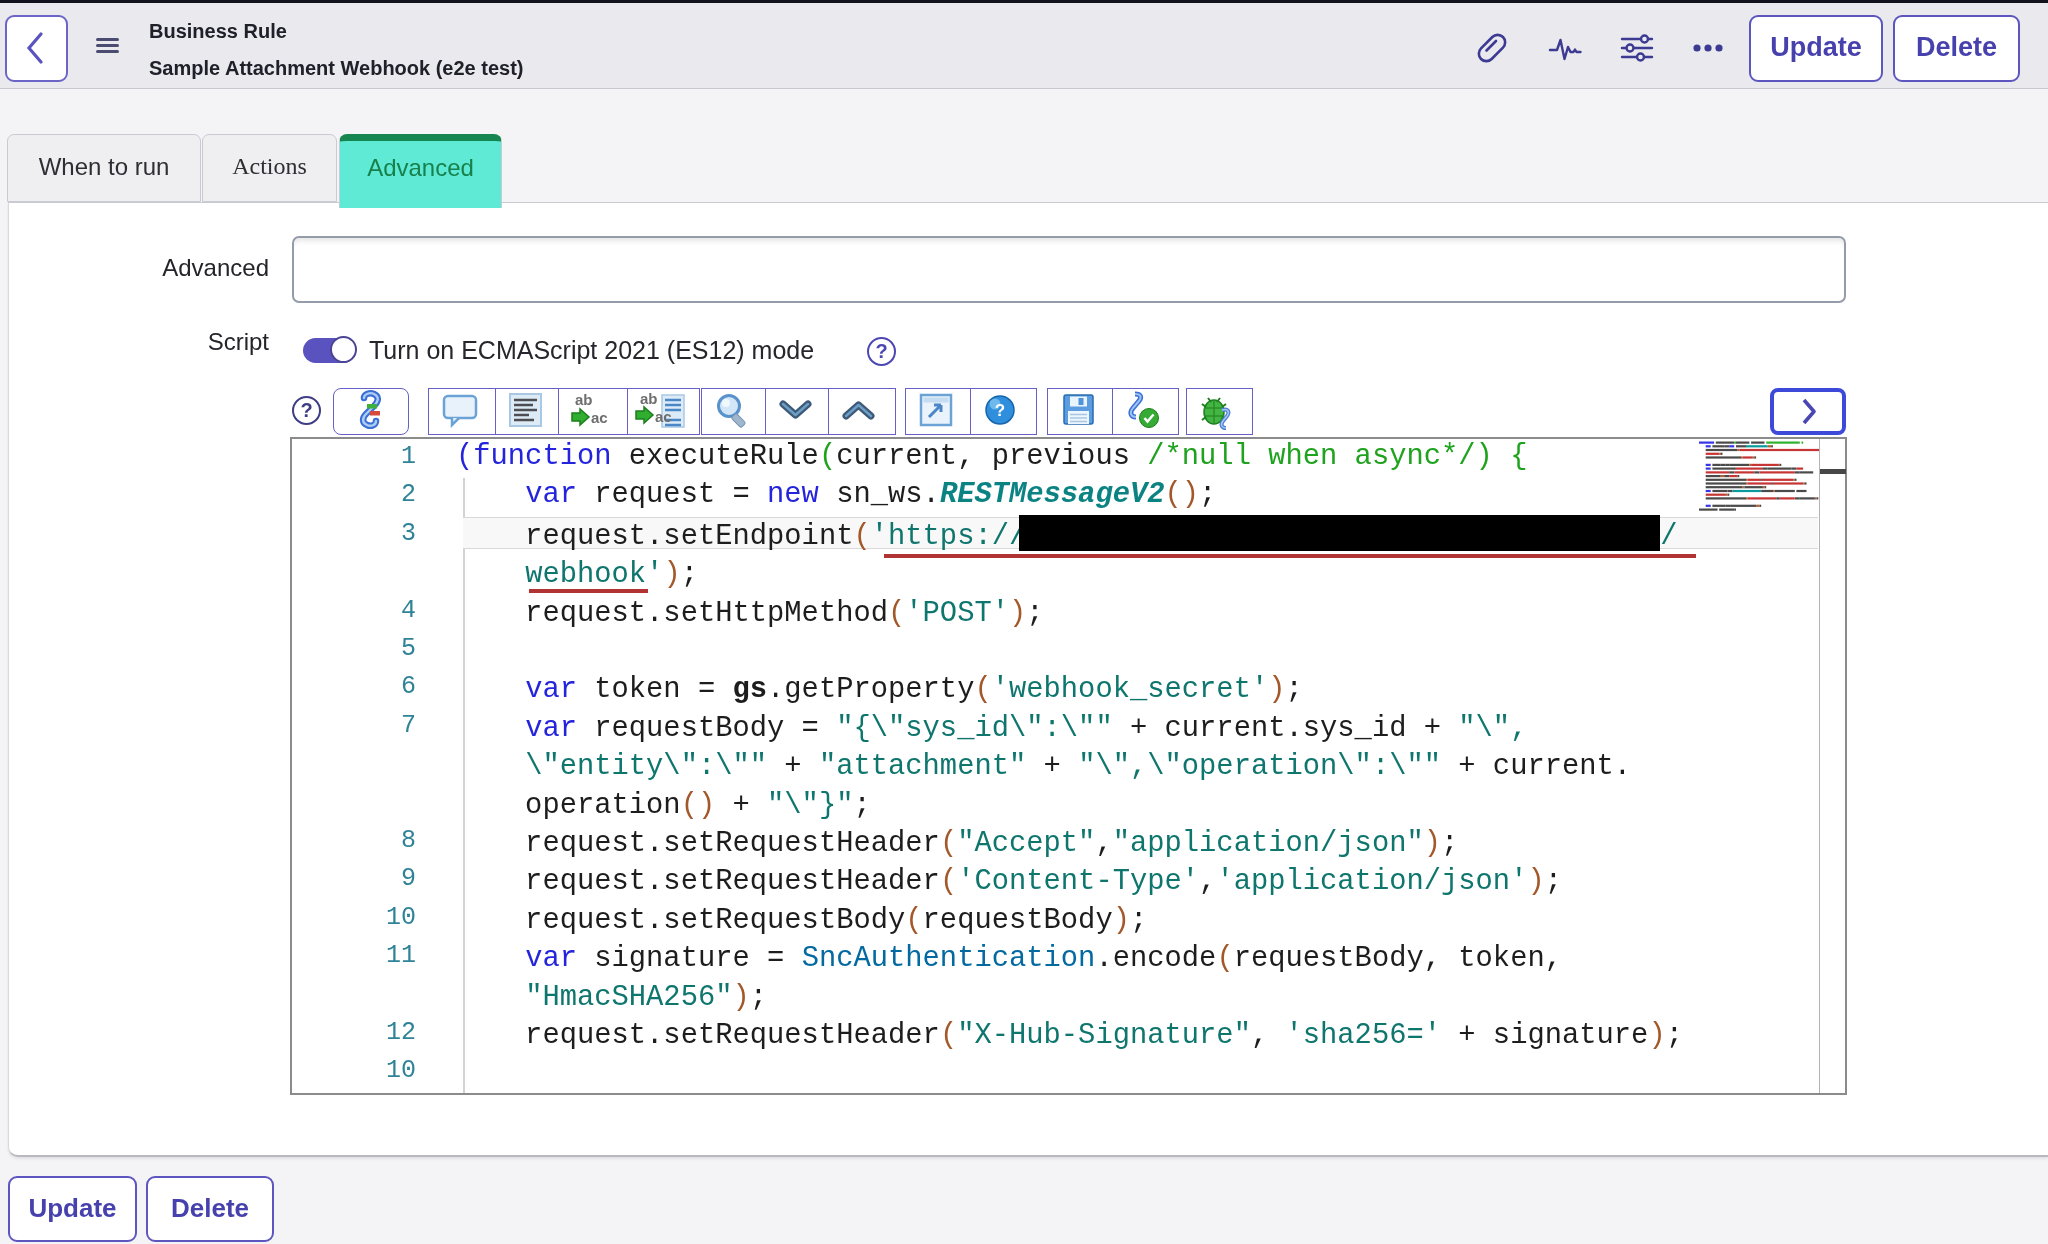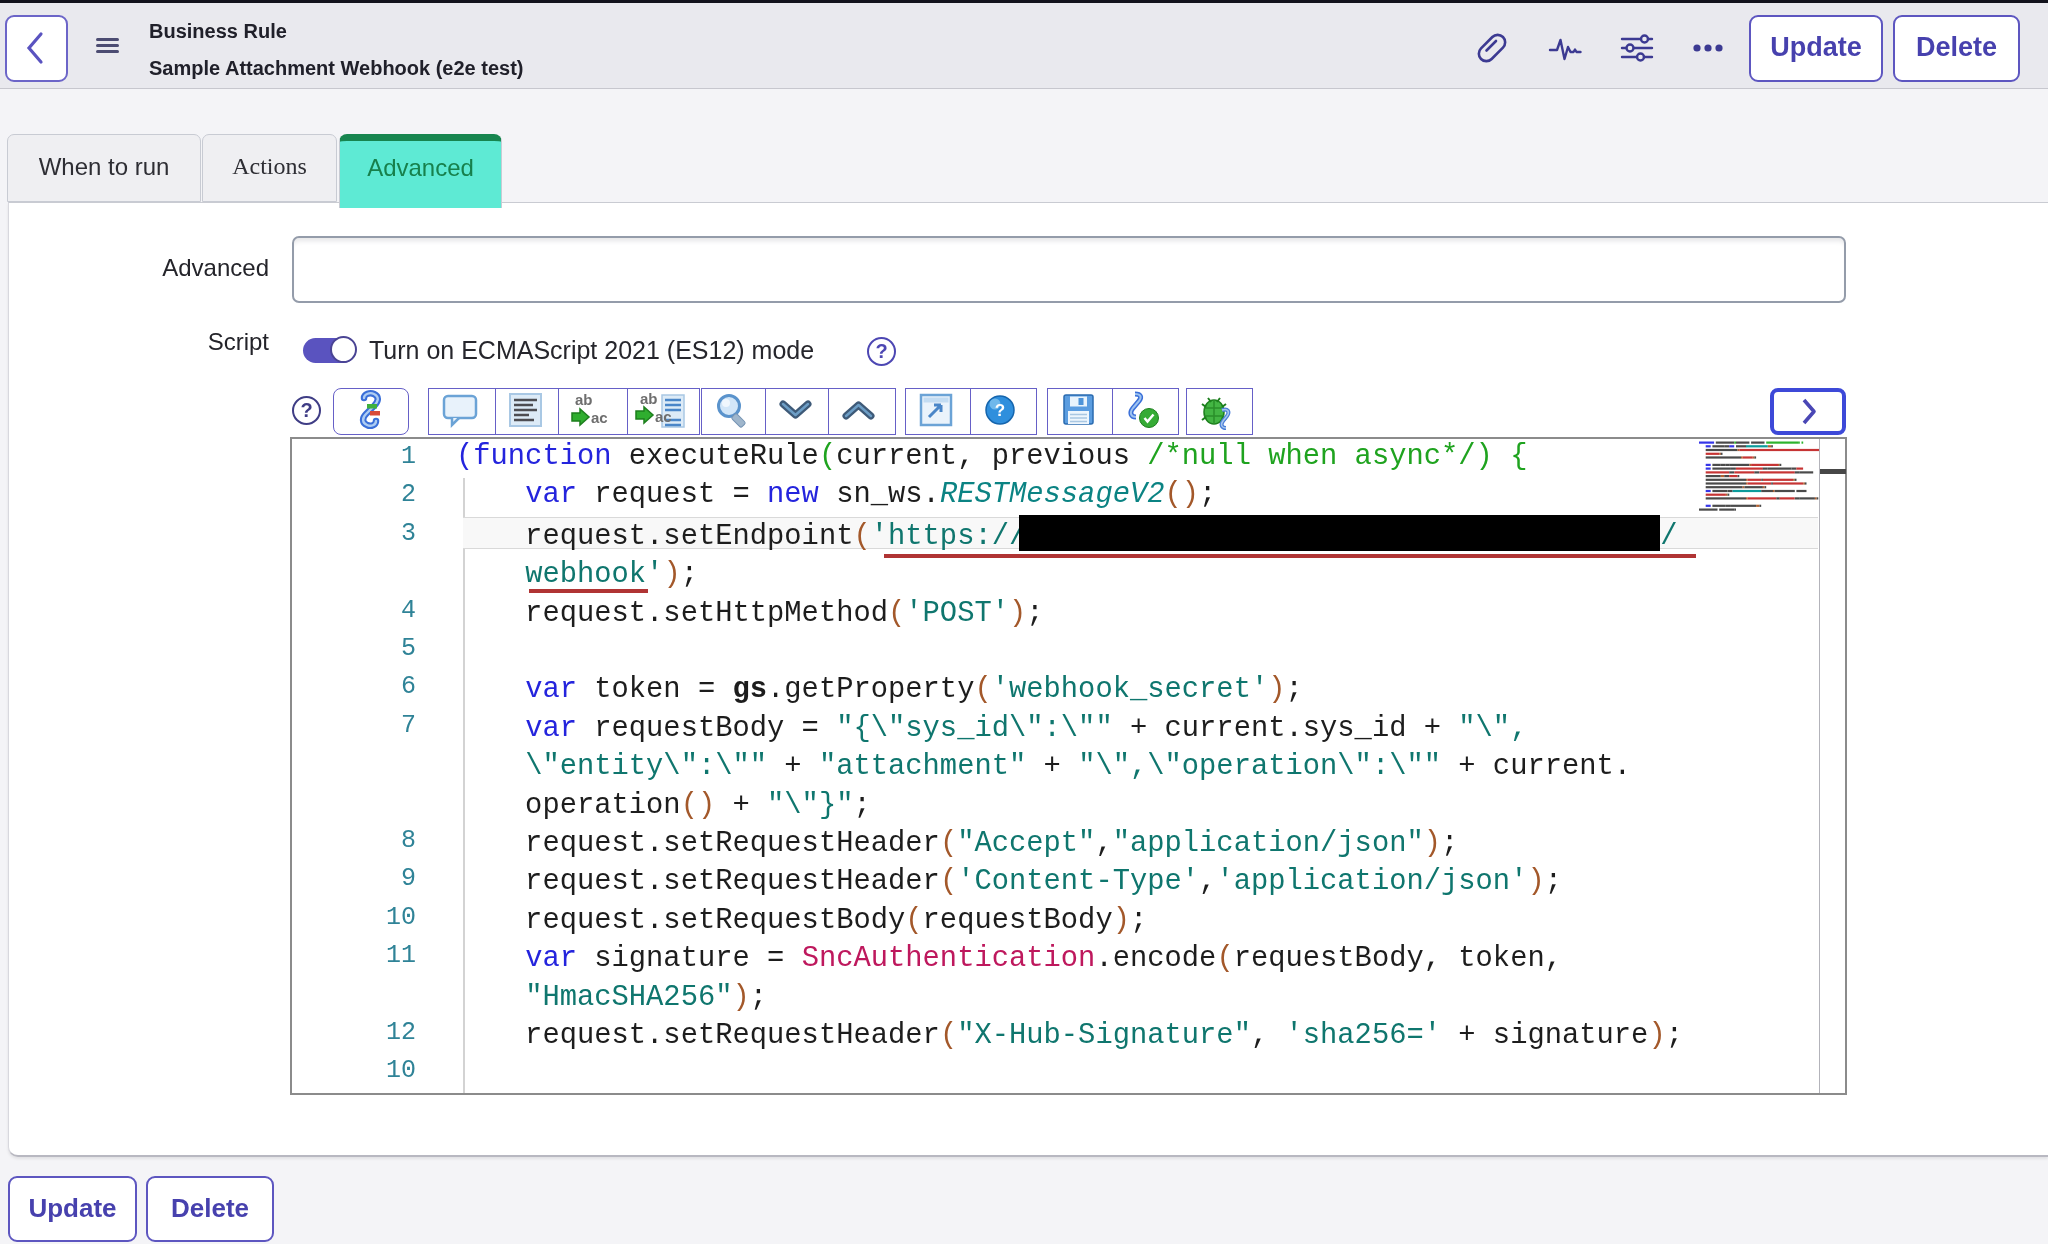--- a/index.html
+++ b/index.html
@@ -41,22 +41,22 @@
   .editor { position:absolute; left:290px; top:437px; width:1557px; height:658px; background:#fff; border:2px solid #8b8b8b; }
   .gutter { position:absolute; left:0px; top:-1px; width:124px; }
   .gutter div { height:38.4px; font-family:"Liberation Mono", monospace; font-size:25px; color:#2f8397; text-align:right; line-height:38.4px; }
   .indentguide { position:absolute; left:171px; top:39px; width:2px; height:615px; background:#d3d3d3; }
   .activeline { position:absolute; left:171px; top:78px; width:1355px; height:32px; background:#f8f8f8; border-top:1.5px solid #d9d9d9; border-bottom:1.5px solid #d9d9d9; }
   .code { position:absolute; left:164px; top:-1px; font-family:"Liberation Mono", monospace; font-size:28.8px; line-height:38.4px; white-space:pre; color:#1d1d1d; }
   .code .kw { color:#2424dd; }
   .code .st { color:#0f766e; }
   .code .sn { color:#a3582a; }
   .code .gr { color:#1fa31f; }
-  .code .cl { color:#be185d; }
-  .code .cb { color:#0b8383; font-weight:normal; font-style:italic; }
+  .code .cl { color:#0369a1; }
+  .code .cb { color:#0b8383; font-weight:bold; font-style:italic; }
   .code .gs { font-weight:bold; }
   .bbox { display:inline-block; width:641px; height:36px; background:#000; vertical-align:-7px; margin-left:-7px; }
   .redline1 { position:absolute; left:592px; top:115px; width:812px; height:3.5px; background:#b03434; }
   .redline2 { position:absolute; left:237px; top:150px; width:119px; height:3.5px; background:#b03434; }
   .minimap { position:absolute; left:1406px; top:1px; width:121px; height:76px; overflow:hidden; background:#fff; }
   .sbsep { position:absolute; left:1527px; top:0px; width:1px; height:654px; background:#b3b3ba; }
   .sbthumb { position:absolute; left:1528px; top:30px; width:26px; height:5px; background:#474747; }
 
   .fbtn { position:absolute; top:1176px; height:66px; background:#fff; border:2px solid #5d56c0; border-radius:9px; color:#4741ae; font-weight:bold; font-size:26px; text-align:center; line-height:61px; }
 </style>

